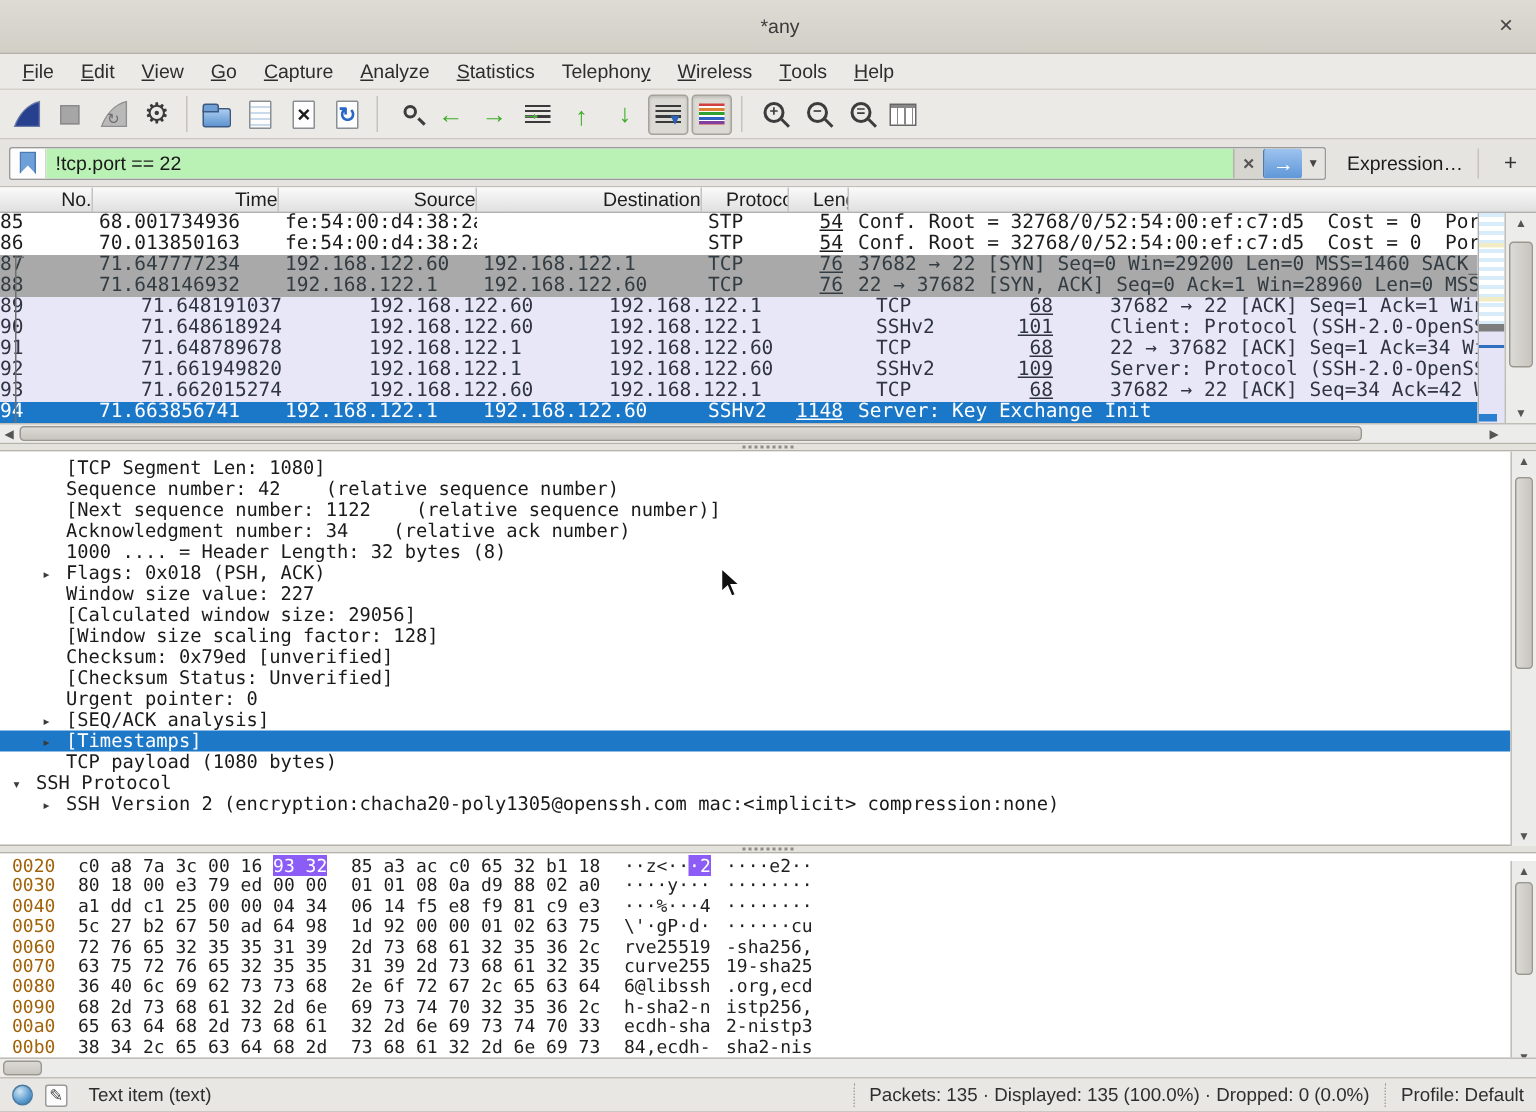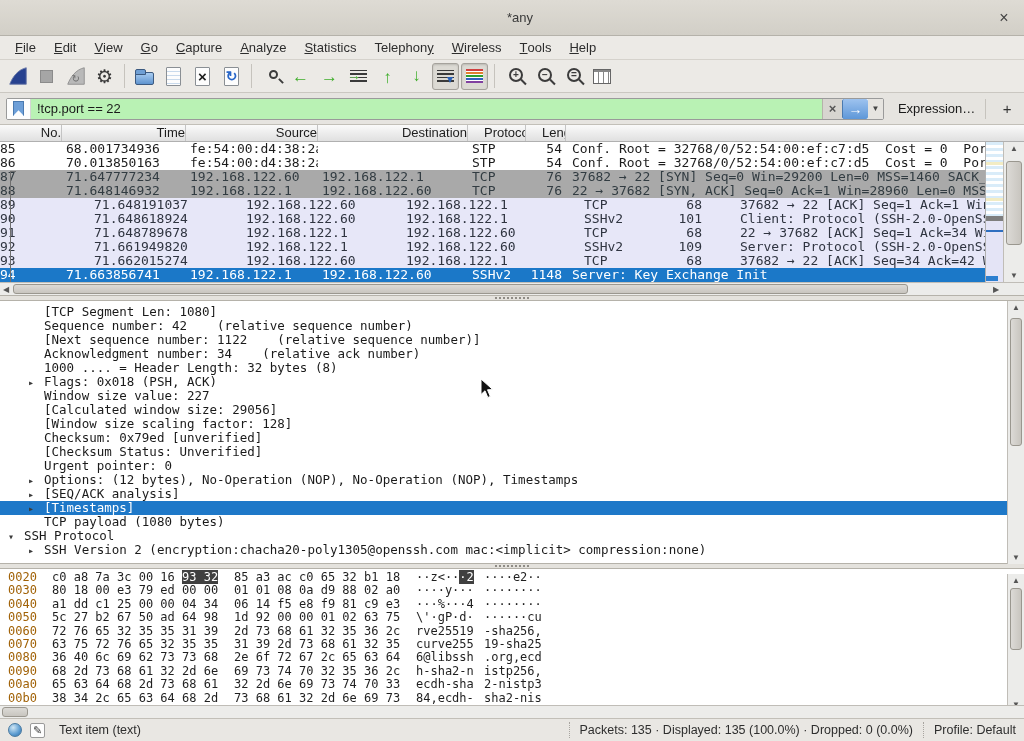--- a/index.html
+++ b/index.html
@@ -69,21 +69,21 @@
   .pkt-header span { border-right:1px solid #c4c4c4; padding-left:16px; overflow:hidden; white-space:nowrap;text-align:right; }
   .pkt-body { flex:1; display:flex; position:relative; }
   .pkt-rows { flex:1; overflow:hidden; position:relative; font-family:"DejaVu Sans Mono", monospace; font-size:13px; }
   .prow { display:flex; height:14px; line-height:14px; white-space:pre; }
   .prow span { overflow:hidden; flex-shrink:0; }
   .c-no   { width:62px; padding-right:10px; }
   .c-time { width:124px; padding-left:4px; }
   .c-src  { width:132px; padding-left:4px; }
   .c-dst  { width:150px; padding-left:4px; }
   .c-proto{ width:58px; padding-left:4px; }
-  .c-len  { width:40px; text-align:right; padding-right:4px; }
+  .c-len  { width:40px; text-align:right; padding-right:4px;text-decoration:underline; }
   .c-info { flex:1 1 auto; padding-left:6px; }
   .h-no{width:62px} .h-time{width:124px} .h-src{width:132px} .h-dst{width:150px} .h-proto{width:58px} .h-len{width:40px} .h-info{flex:1}
   .row-white { background:#ffffff; color:#1c1c1c; }
   .row-gray { background:#a9a9a9; color:#323c42; }
   .row-lav { background:#e7e7f8; color:#2f3440;gap:28px; }
   .row-selected { background:#1b78c8; color:#ffffff; }
   .conv-line { position:absolute; left:10px; top:29px; width:6px; height:111px; border-left:1px solid #6f6f6f; border-top:1px solid #6f6f6f; pointer-events:none; }
   .minimap { width:18px; height:100%; border-left:1px solid #b0b0b0;
      background:
        linear-gradient(#2c7fd0,#2c7fd0) 0 134px/12px 5px no-repeat,
@@ -114,21 +114,21 @@
   .d-vscroll { position:absolute; top:0; right:0; width:17px; height:100%; background:#ececea; border-left:1px solid #c0bdb7;
                display:flex; flex-direction:column; align-items:center; font-size:8px; color:#555; }
 
   
   .hexpane { height:136px; background:#fff; position:relative; overflow:hidden;
              font-family:"DejaVu Sans Mono", monospace; font-size:12px; color:#1f1f1f; padding-top:2px; }
   .hrow { height:13.4px; line-height:13.4px; white-space:pre; padding-left:8px; }
   .hoff { display:inline-block; width:34px; color:#a16207; margin-right:10px; }
   .hgrp { display:inline-block; width:168px; margin-right:14px; }
   .agrp { display:inline-block; width:60px; margin-right:8px; }
-  .hl { background:#404040; color:#fff; }
+  .hl { background:#8b5cf6; color:#fff; }
   .hex-hscroll { height:13px; background:#ececea; border-top:1px solid #c0bdb7; position:relative; }
 
   
   .statusbar { height:23px; background:#e9e7e3; border-top:1px solid #c2bfb8; display:flex; align-items:center; font-size:12.5px; color:#2e2e2e; padding:0 8px; }
   .expert { width:14px; height:14px; border-radius:50%; background:radial-gradient(circle at 35% 30%, #cfe6f4, #5b9bd0 60%, #2f6ea8); border:1px solid #4a7aa0; margin-right:8px; }
   .comment-icon { width:15px; height:15px; background:#fdfdfd; border:1px solid #9a9a9a; border-radius:2px; margin-right:14px;
                   display:flex; align-items:center; justify-content:center; font-size:11px; color:#444; }
   .sb-left { flex:1; display:flex; align-items:center; }
   .sb-sep { border-left:1px dotted #a8a5a0; height:16px; margin:0 10px; }
   .mouse-cursor { position:absolute; left:480px; top:378px; pointer-events:none; z-index:50; }
@@ -469,21 +469,20 @@
       <div class="dline lvl1"><span class="darr"></span><span>[Calculated window size: 29056]</span></div>
 
       <div class="dline lvl1"><span class="darr"></span><span>[Window size scaling factor: 128]</span></div>
 
       <div class="dline lvl1"><span class="darr"></span><span>Checksum: 0x79ed [unverified]</span></div>
 
       <div class="dline lvl1"><span class="darr"></span><span>[Checksum Status: Unverified]</span></div>
 
       <div class="dline lvl1"><span class="darr"></span><span>Urgent pointer: 0</span></div>
 
-      <div class="dline lvl1"><span class="darr">▸</span><span>Options: (12 bytes), No-Operation (NOP), No-Operation (NOP), Timestamps</span></div>
 
       <div class="dline lvl1"><span class="darr">▸</span><span>[SEQ/ACK analysis]</span></div>
 
       <div class="dline lvl1 dsel"><span class="darr">▸</span><span>[Timestamps]</span></div>
 
       <div class="dline lvl1"><span class="darr"></span><span>TCP payload (1080 bytes)</span></div>
 
       <div class="dline lvl0"><span class="darr">▾</span><span>SSH Protocol</span></div>
 
       <div class="dline lvl1"><span class="darr">▸</span><span>SSH Version 2 (encryption:chacha20-poly1305@openssh.com mac:&lt;implicit&gt; compression:none)</span></div>

